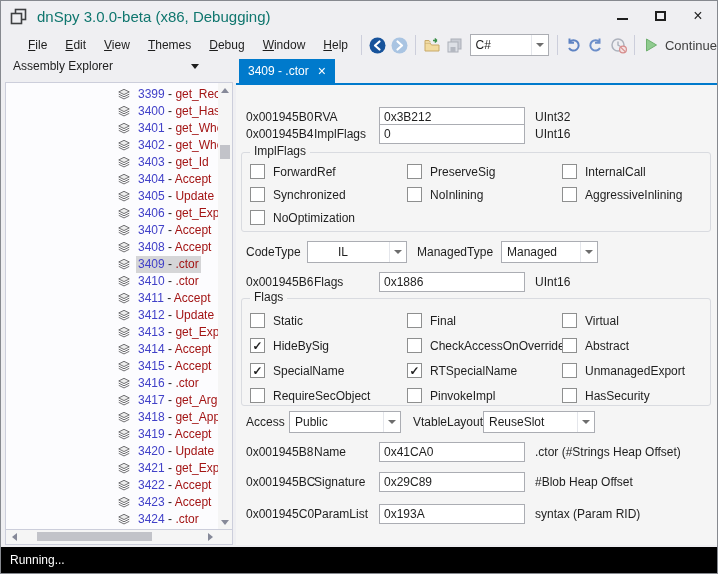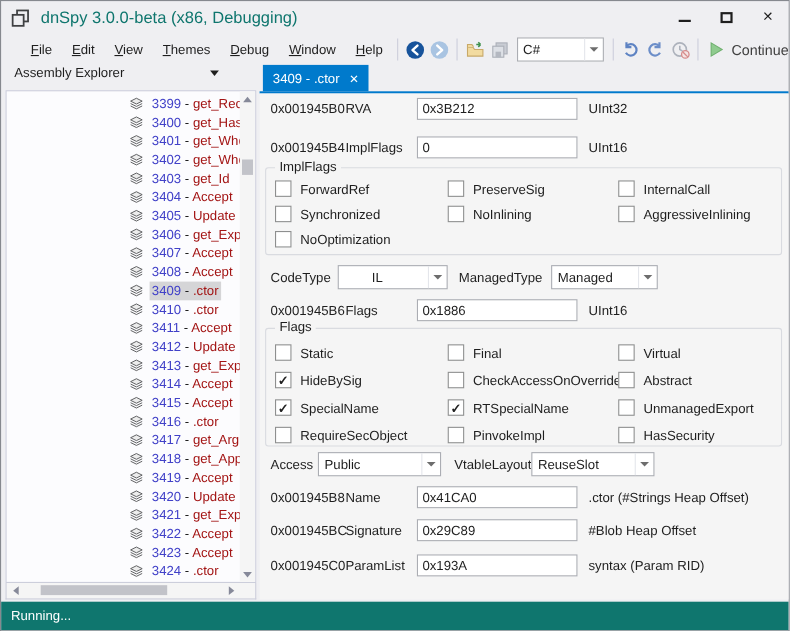--- a/index.html
+++ b/index.html
@@ -438,21 +438,21 @@
       <div class="tabstrip">
         <div class="tab">
           <span>3409 - .ctor</span>
           <span class="tab-close">×</span>
         </div>
       </div>
       <div class="tab-underline"></div>
 
       <div class="editor">
 
-        <div class="frow" style="top:4px;">
+        <div class="frow" style="top:22px;">
           <span class="addr">0x001945B0</span>
           <span class="flabel">RVA</span>
           <input class="fvalue" value="0x3B212" style="">
           <span class="fsuffix">UInt32</span>
         </div>
 
         <div class="frow" style="top:39px;">
           <span class="addr">0x001945B4</span>
           <span class="flabel">ImplFlags</span>
           <input class="fvalue" value="0" style="">
@@ -606,17 +606,17 @@
           <span class="addr">0x001945C0</span>
           <span class="flabel">ParamList</span>
           <input class="fvalue" value="0x193A" style="">
           <span class="fsuffix">syntax (Param RID)</span>
         </div>
 
       </div>
     </div>
   </div>
 
-  <div class="statusbar" style="background: #0f766e;">
+  <div class="statusbar" style="background: #000000;">
     <span>Running...</span>
   </div>
 
 </div>
 
 </body></html>

